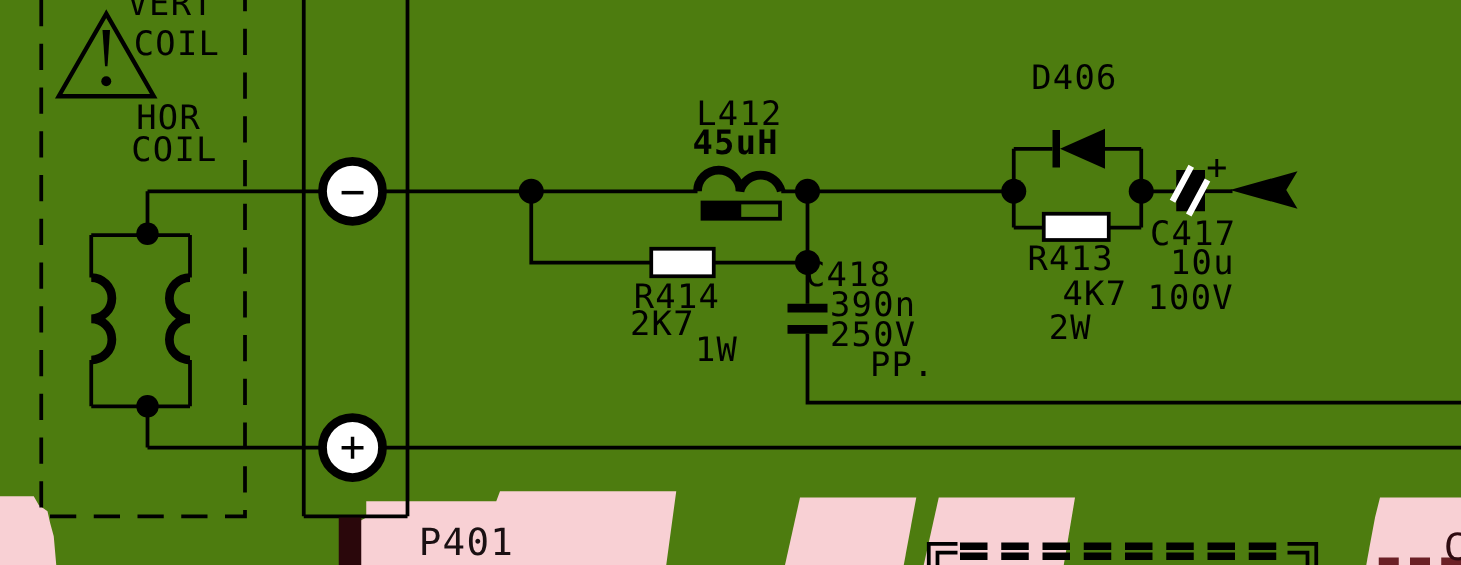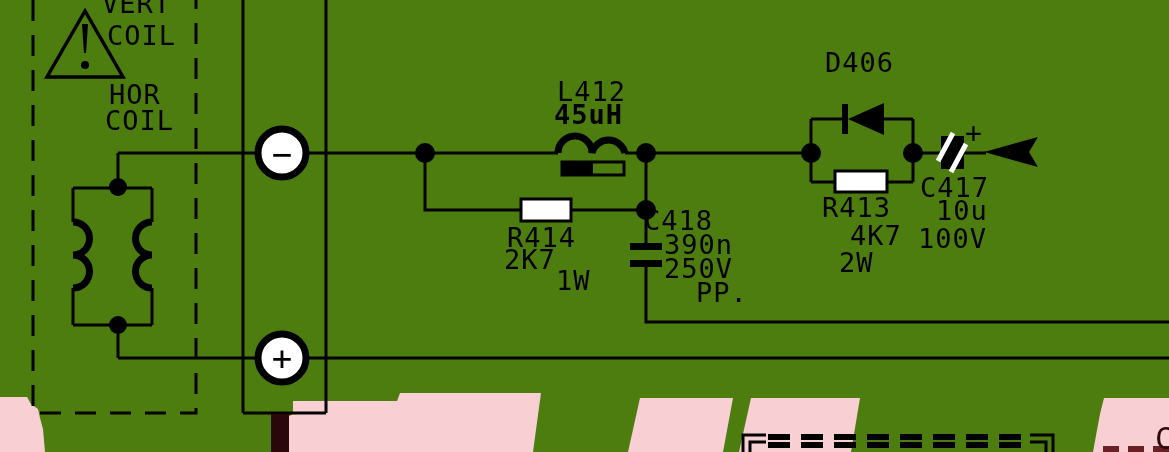--- a/index.html
+++ b/index.html
@@ -118,20 +118,21 @@
     <path d="M1103,449 H1169" stroke="#6b2026" stroke-width="6" stroke-dasharray="16 9" fill="none"></path>
   </svg>
 
   <div class="lbl" style="left:102px;top:-10px;">VERT</div>
   <div class="lbl" style="left:107px;top:22px;">COIL</div>
   <div class="lbl" style="left:109px;top:81px;">HOR</div>
   <div class="lbl" style="left:105px;top:107px;">COIL</div>
 
   <div class="lbl pin" style="left:260px;top:137px;">−</div>
   <div class="lbl pin" style="left:260px;top:341px;">+</div>
+  <div class="lbl conn" style="left:335px;top:420px;">P401</div>
 
   <div class="lbl" style="left:557px;top:78px;">L412</div>
   <div class="lbl" style="left:554px;top:101px;font-weight:bold;">45uH</div>
 
   <div class="lbl" style="left:507px;top:224px;">R414</div>
   <div class="lbl" style="left:504px;top:246px;">2K7</div>
   <div class="lbl" style="left:556px;top:267px;">1W</div>
 
   <div class="lbl" style="left:644px;top:207px;">C418</div>
   <div class="lbl" style="left:664px;top:231px;">390n</div>

